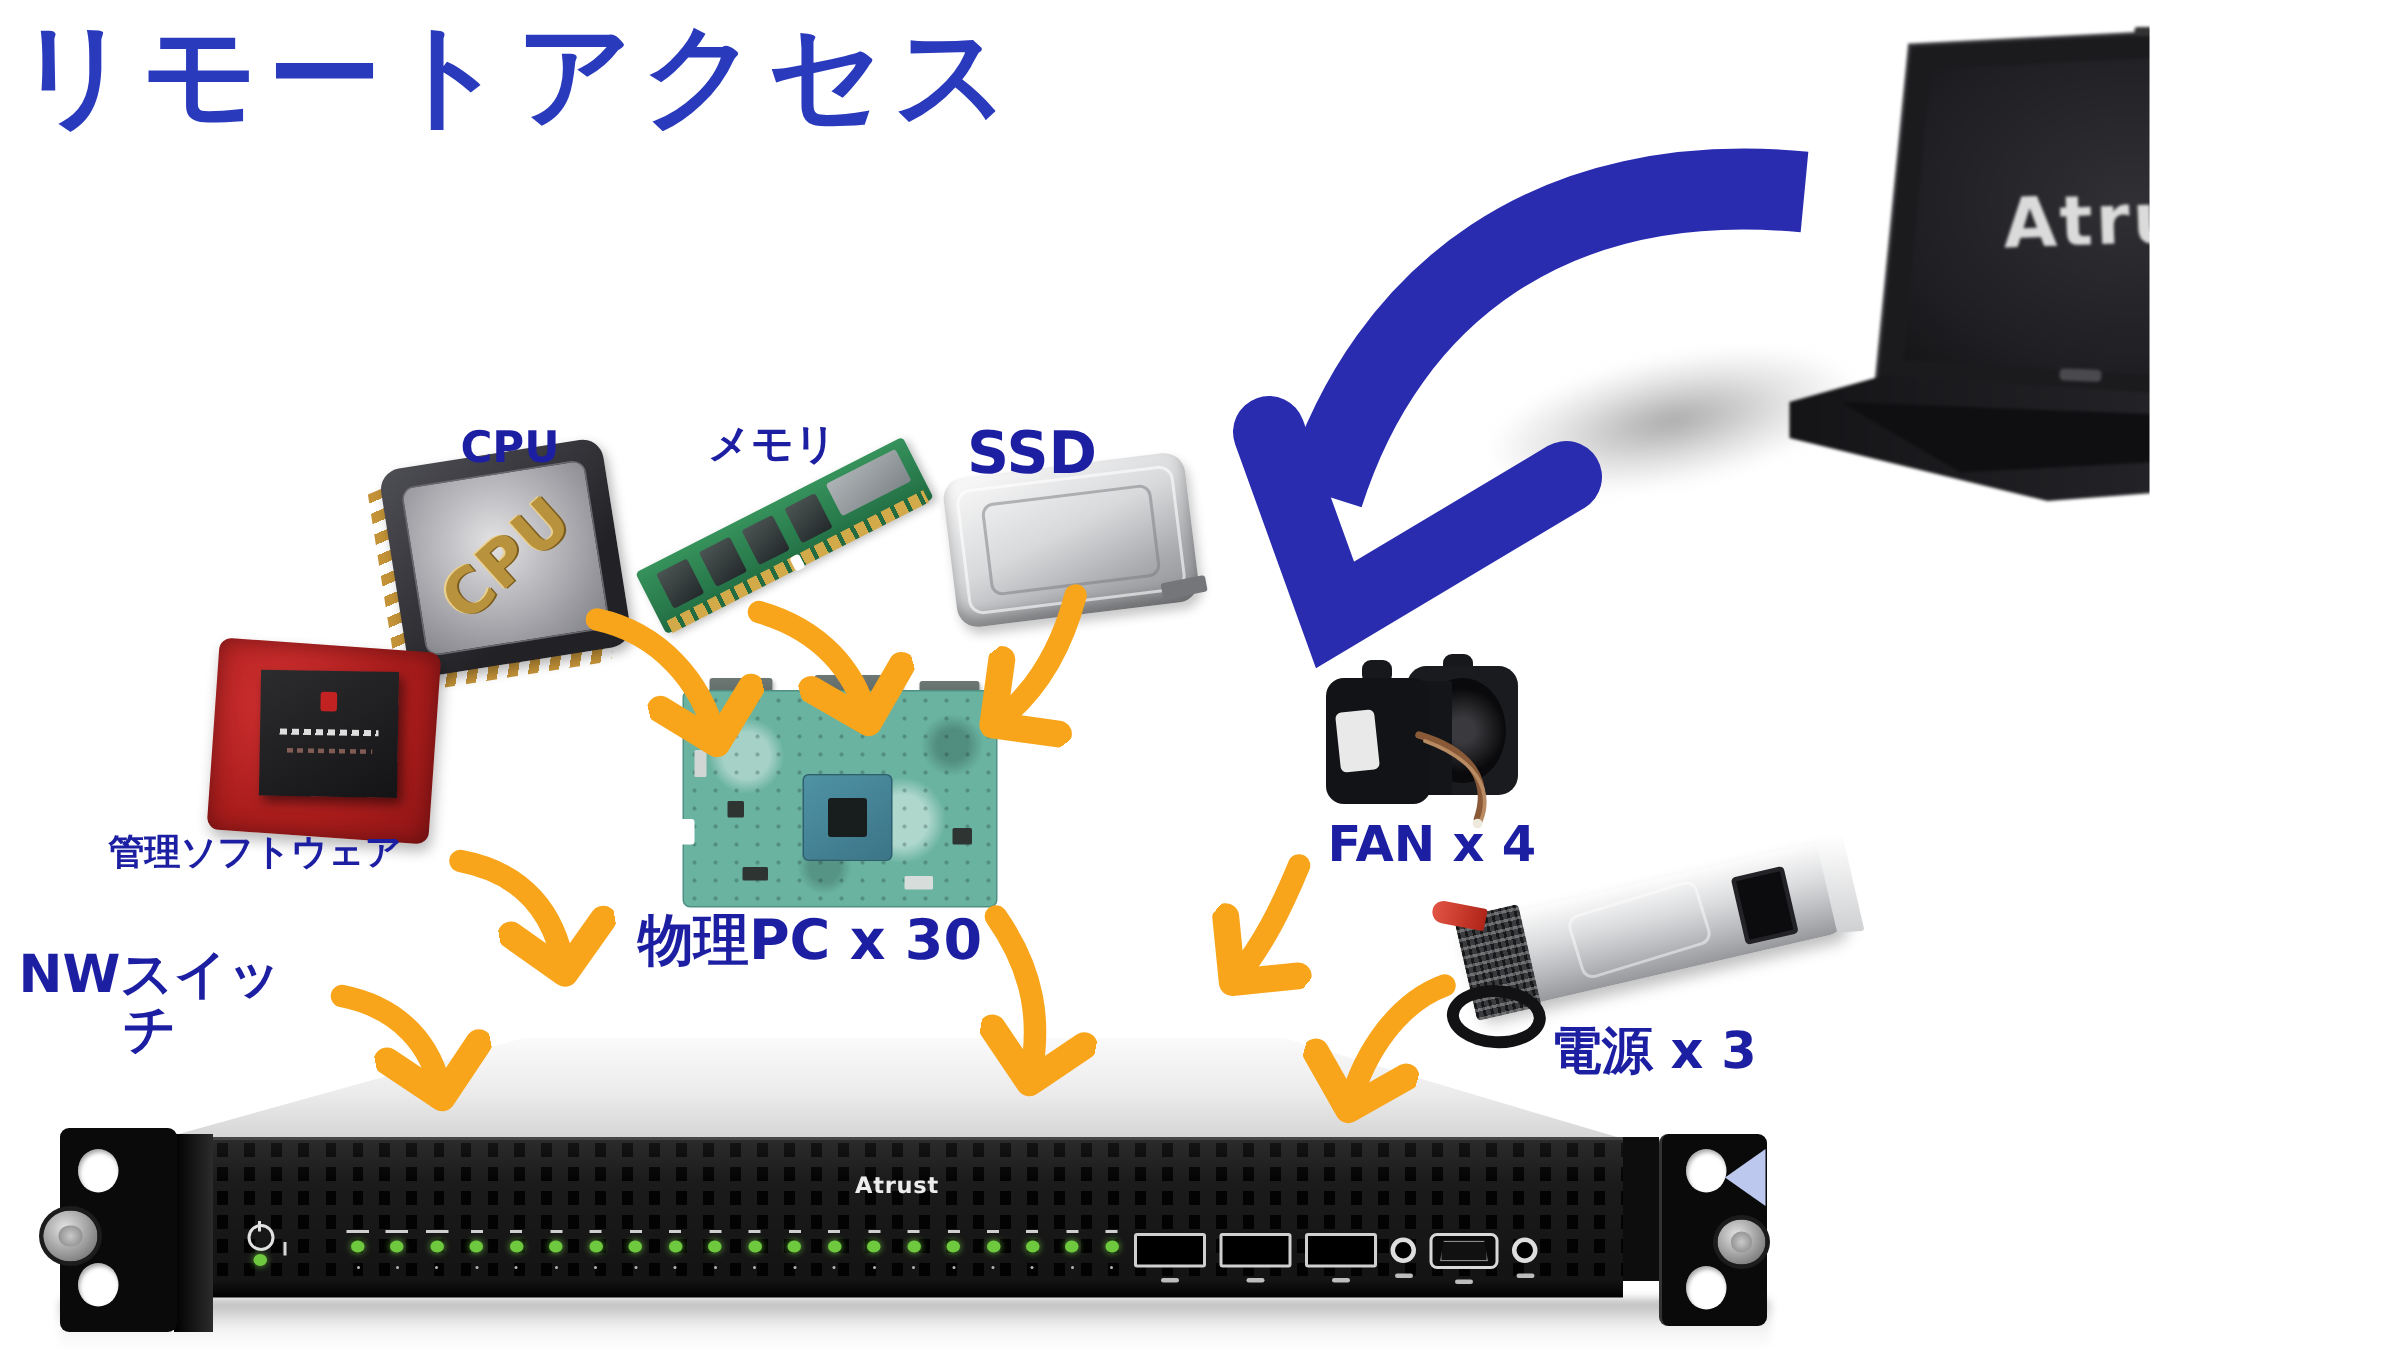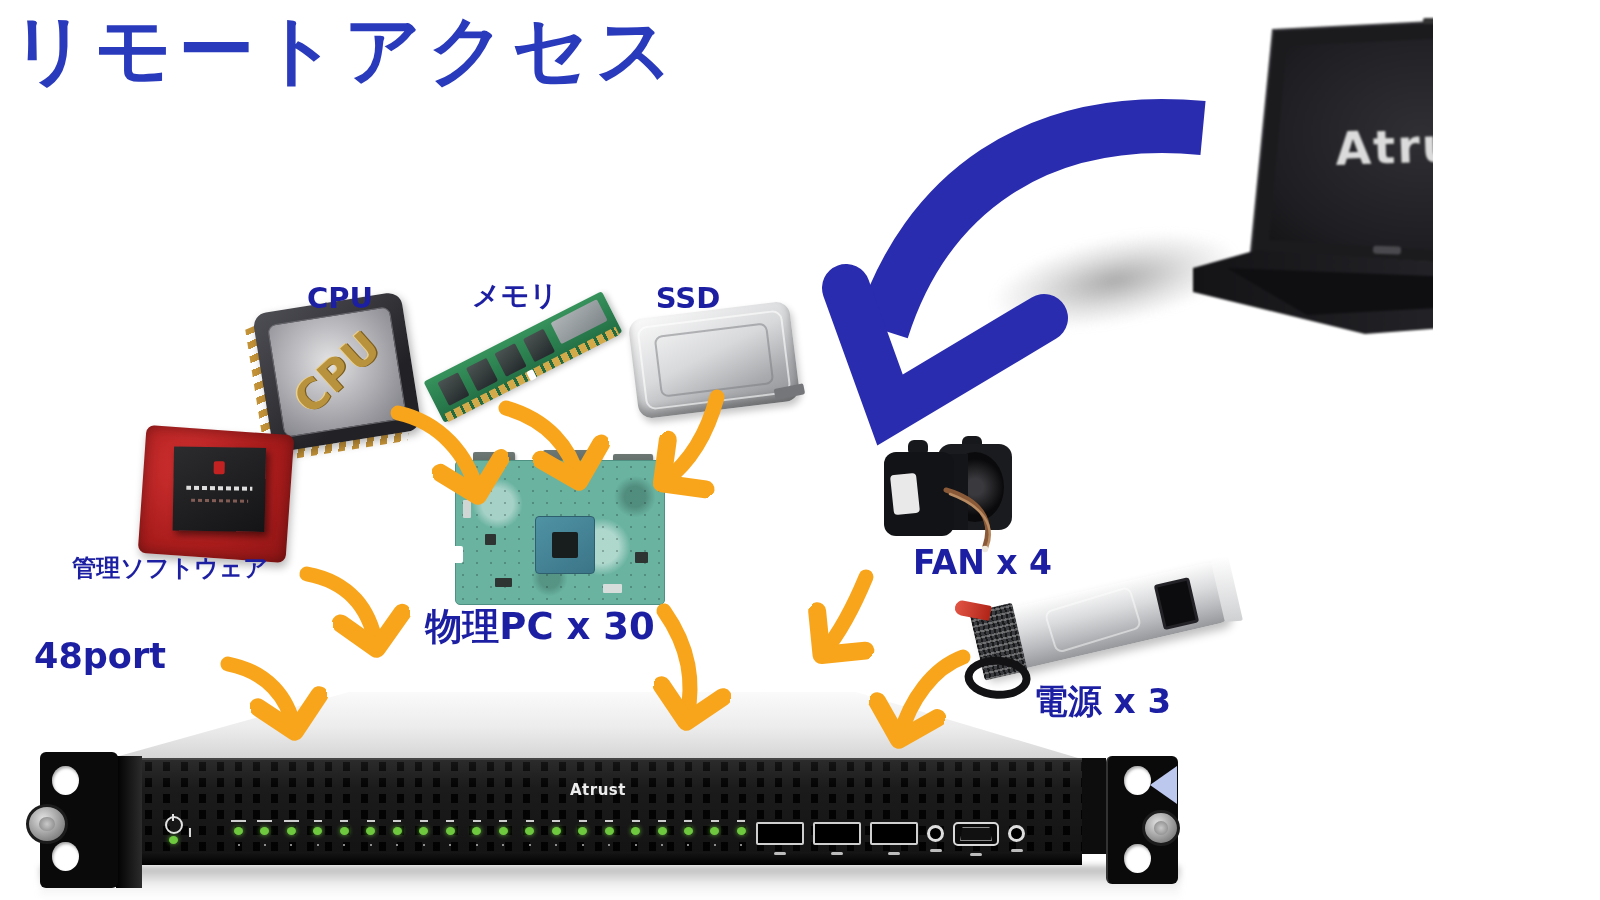--- a/index.html
+++ b/index.html
@@ -436,22 +436,22 @@
       <path d="M 307 574 C 350 582, 370 610, 376 645" marker-end="url(#oarr)"></path>
       <path d="M 228 664 C 268 672, 288 698, 294 728" marker-end="url(#oarr)"></path>
       <path d="M 664 611 C 690 648, 694 682, 687 718" marker-end="url(#oarr)"></path>
       <path d="M 866 577 C 854 606, 842 630, 824 652" marker-end="url(#oarr)"></path>
       <path d="M 963 657 C 933 668, 910 700, 900 736" marker-end="url(#oarr)"></path>
     </g>
   </svg>
 
   <div class="lbl z3" style="left:280px;top:283px;width:120px;font-size:29px">CPU</div>
   <div class="lbl z3" style="left:455px;top:281px;width:120px;font-size:28px">メモリ</div>
-  <div class="lbl z3" style="left:628px;top:283px;width:120px;font-size:29px">SSD</div>
+  <div class="lbl z3" style="left:628px;top:283px;width:120px;font-size:39px">SSD</div>
   <div class="lbl z3" style="left:25px;top:556px;width:290px;font-size:24px">管理ソフトウェア</div>
   <div class="lbl z3" style="left:415px;top:608px;width:250px;font-size:37px">物理PC x 30</div>
   <div class="lbl z3" style="left:0px;top:632px;width:200px;font-size:35px">
-    <div style="margin-top:6px">48port</div>
-  </div>
-  <div class="lbl z3" style="left:890px;top:546px;width:185px;font-size:33px">FAN x 4</div>
+    <div>NWスイッチ</div>
+  </div>
+  <div class="lbl z3" style="left:862px;top:546px;width:185px;font-size:33px">FAN x 4</div>
   <div class="lbl z3" style="left:1010px;top:684px;width:185px;font-size:34px">電源 x 3</div>
 
 </div>
 
 </body></html>

